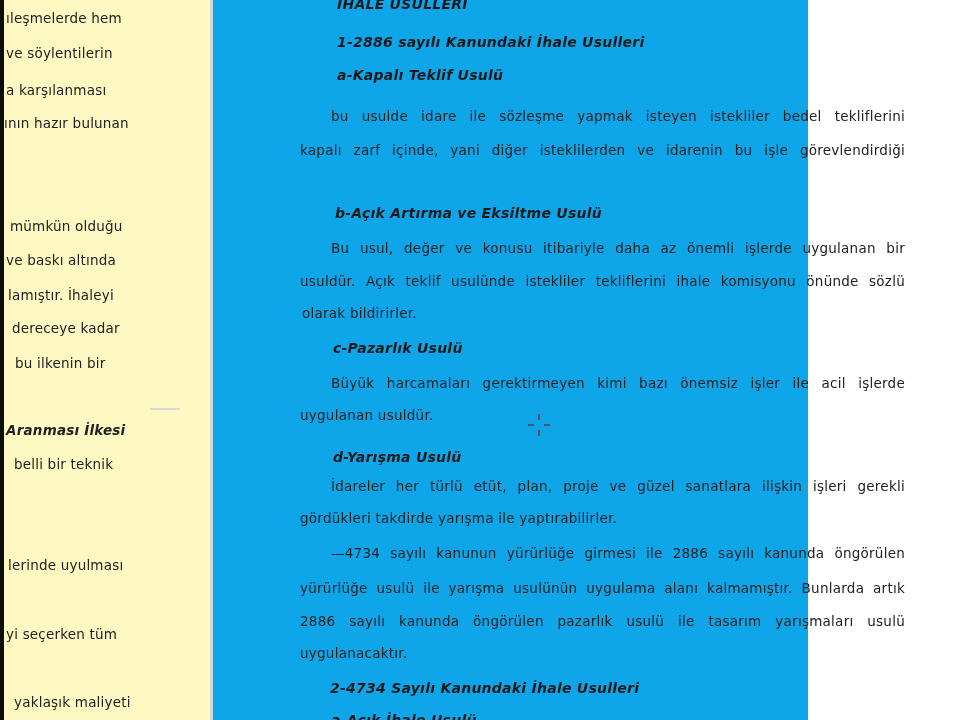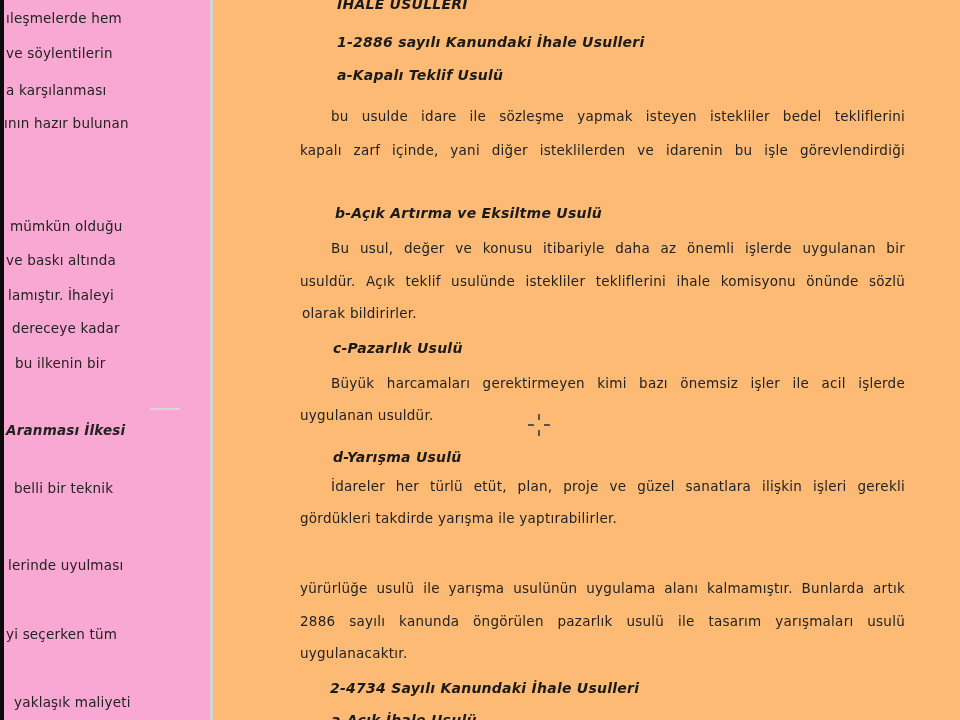--- a/index.html
+++ b/index.html
@@ -6,27 +6,27 @@
   body {
     width: 960px; height: 720px; overflow: hidden; position: relative;
     background: #ffffff;
     font-family: "DejaVu Sans", sans-serif;
     color: #1e1e1e;
   }
   .left-edge {
     position: absolute; left: 0; top: 0; width: 4px; height: 720px; background: #0c0c0c;
   }
   .left-page {
-    position: absolute; left: 4px; top: 0; width: 206px; height: 720px; background: #f9a8d4;
+    position: absolute; left: 4px; top: 0; width: 206px; height: 720px; background: #fef9c3;
   }
   .page-divider {
     position: absolute; left: 210px; top: 0; width: 3px; height: 720px; background: #d4d4d4;
   }
   .right-page {
-    position: absolute; left: 213px; top: 0; width: 747px; height: 720px; background: #fdba74;
+    position: absolute; left: 213px; top: 0; width: 595px; height: 720px; background: #0ea5e9;
   }
   .frag {
     position: absolute; font-size: 13.5px; white-space: nowrap; color: #222;
     letter-spacing: 0.2px;
   }
   .frag.it { font-style: italic; font-weight: bold; }
   .small-mark {
     position: absolute; left: 146px; top: 408px; width: 30px; height: 2px; background: #d8d8d8;
   }
   .line {
@@ -49,21 +49,21 @@
   <div class="frag" style="top:10px;left:2px">ıleşmelerde hem</div>
   <div class="frag" style="top:45px;left:2px">ve  söylentilerin</div>
   <div class="frag" style="top:82px;left:2px">a    karşılanması</div>
   <div class="frag" style="top:115px;left:0px">ının hazır bulunan</div>
   <div class="frag" style="top:218px;left:6px">mümkün olduğu</div>
   <div class="frag" style="top:252px;left:2px">ve baskı altında</div>
   <div class="frag" style="top:287px;left:4px">lamıştır. İhaleyi</div>
   <div class="frag" style="top:320px;left:8px">dereceye kadar</div>
   <div class="frag" style="top:355px;left:11px">bu  ilkenin  bir</div>
   <div class="frag it" style="top:422px;left:2px">Aranması İlkesi</div>
-  <div class="frag" style="top:480px;left:10px">belli bir teknik</div>
+  <div class="frag" style="top:456px;left:10px">belli bir teknik</div>
   <div class="frag" style="top:557px;left:4px">lerinde uyulması</div>
   <div class="frag" style="top:626px;left:2px">yi seçerken tüm</div>
   <div class="frag" style="top:694px;left:10px">yaklaşık maliyeti</div>
   <div class="small-mark"></div>
 </div>
 
 <div class="page-divider"></div>
 
 <div class="right-page">
   <div class="line heading" style="top:-4px;left:124px">İHALE USULLERİ</div>
@@ -79,20 +79,21 @@
   <div class="line" style="top:305px;left:89px">olarak bildirirler.</div>
 
   <div class="line heading" style="top:340px;left:120px">c-Pazarlık Usulü</div>
   <div class="line justify" style="top:375px;left:118px;width:574px">Büyük harcamaları gerektirmeyen kimi bazı önemsiz işler ile acil işlerde</div>
   <div class="line" style="top:407px;left:87px">uygulanan usuldür.</div>
 
   <div class="line heading" style="top:449px;left:120px">d-Yarışma Usulü</div>
   <div class="line justify" style="top:478px;left:118px;width:574px">İdareler her türlü etüt, plan, proje ve güzel sanatlara ilişkin işleri gerekli</div>
   <div class="line" style="top:510px;left:87px">gördükleri takdirde yarışma ile yaptırabilirler.</div>
 
+  <div class="line justify" style="top:545px;left:118px;width:574px">—4734 sayılı kanunun yürürlüğe girmesi ile 2886 sayılı kanunda öngörülen</div>
   <div class="line justify" style="top:580px;left:87px;width:605px">yürürlüğe usulü ile yarışma usulünün uygulama alanı kalmamıştır. Bunlarda artık</div>
   <div class="line justify" style="top:613px;left:87px;width:605px">2886 sayılı kanunda öngörülen pazarlık usulü ile tasarım yarışmaları usulü</div>
   <div class="line" style="top:645px;left:87px">uygulanacaktır.</div>
 
   <div class="line heading" style="top:680px;left:117px">2-4734 Sayılı Kanundaki İhale Usulleri</div>
   <div class="line heading" style="top:712px;left:118px">a-Açık İhale Usulü</div>
 </div>
 
 <div class="cursor">
   <span style="left:10px;top:0;width:2px;height:6px"></span>

